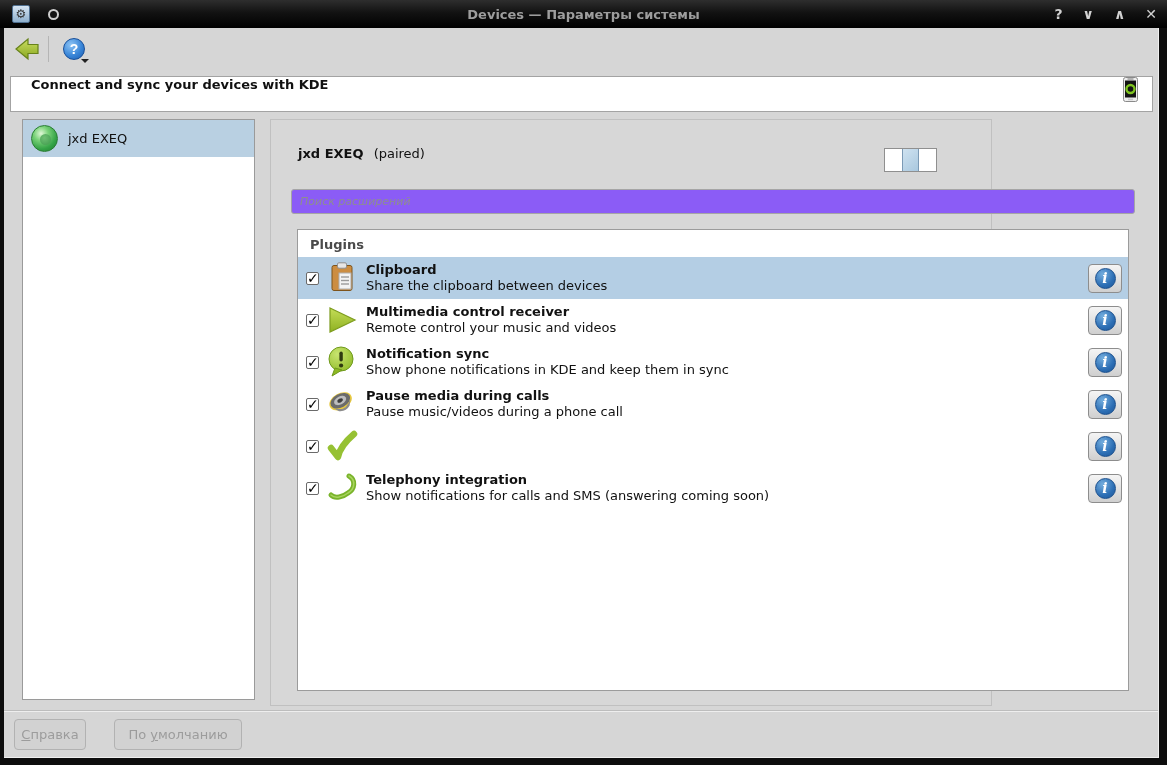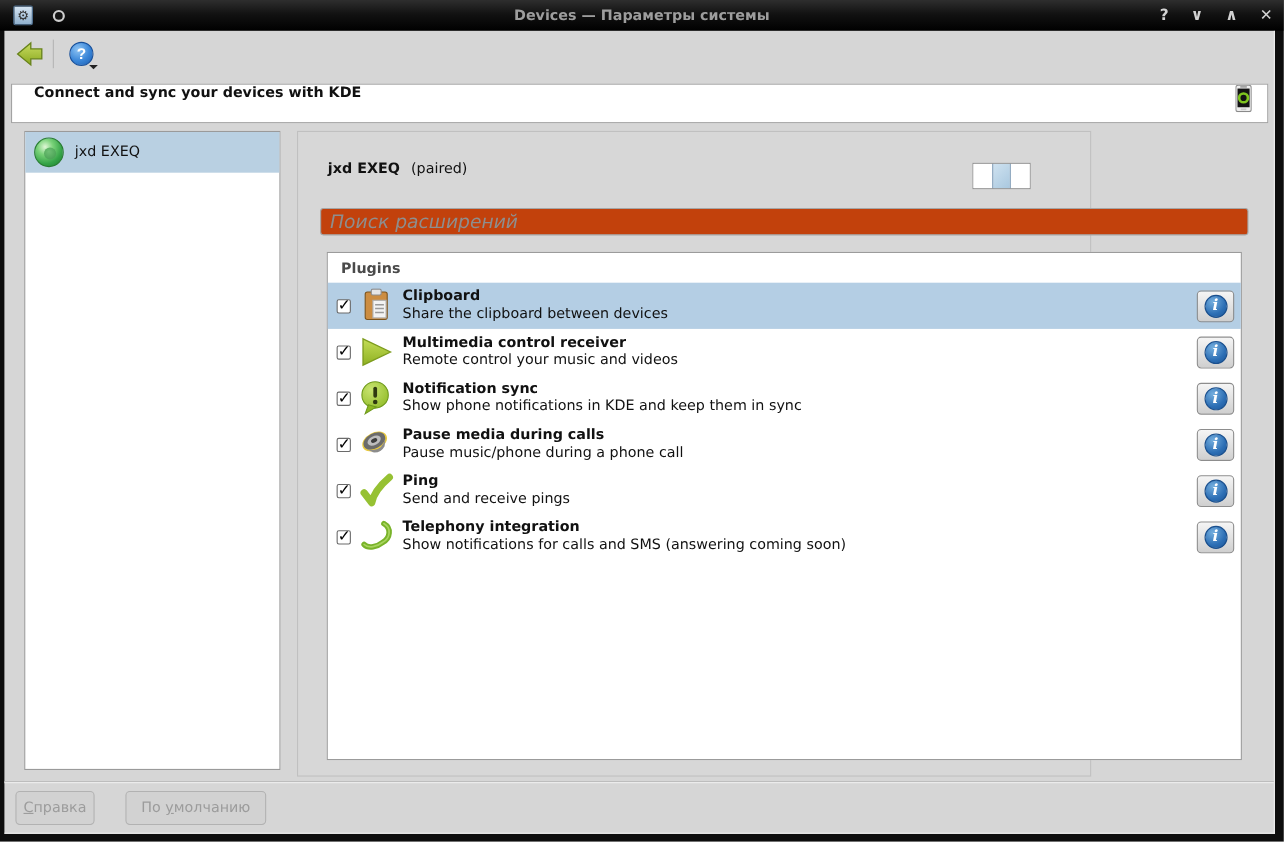--- a/index.html
+++ b/index.html
@@ -104,22 +104,22 @@
     display:flex; border:1px solid #8f8f8f; background:#fff;
   }
   .seg-cell { width:17px; height:100%; background:#fff; }
   .seg-cell.active {
     background:linear-gradient(135deg, #cfe2f0, #a9c8df);
     border-left:1px solid #7c9ab5; border-right:1px solid #7c9ab5;
   }
 
   .search-input {
     position:absolute; left:20px; top:69px; width:844px; height:25px;
-    border:1px solid #a5a5a5; border-radius:3px; background:#c2410c;
-    padding:0 8px; font-family:inherit; font-size:17px; color:#222;
+    border:1px solid #a5a5a5; border-radius:3px; background:#8b5cf6;
+    padding:0 8px; font-family:inherit; font-size:11px; color:#222;
   }
   .search-input::placeholder { color:#8e8e8e; font-style:italic; }
 
   .plugins-box {
     position:absolute; left:26px; top:109px; width:832px; height:462px;
     background:#fff; border:1px solid #9b9b9b;
   }
   .plugins-title { padding:7px 0 5px 12px; font-weight:bold; color:#4a4a4a; }
 
   .plugin-row { height:42px; display:flex; align-items:center; padding:0 6px 0 8px; }
@@ -309,37 +309,33 @@
               <ellipse cx="16" cy="13" rx="12" ry="8" fill="#e8c93f"></ellipse>
               <ellipse cx="16" cy="12.4" rx="10.6" ry="6.8" fill="#6b6b6b"></ellipse>
               <ellipse cx="16" cy="12" rx="6.5" ry="4" fill="#bdbdbd"></ellipse>
               <ellipse cx="16" cy="12" rx="3" ry="1.9" fill="#3d3d3d"></ellipse>
               <path d="M6 15 Q16 26 26 15 L22 21 Q16 25 10 21 Z" fill="#8c8c8c"></path>
             </g>
           </svg>
         </span>
         <span class="plugin-text">
           <span class="plugin-name" style="display:block">Pause media during calls</span>
-          <span class="plugin-desc" style="display:block">Pause music/phone during a phone call</span>
+          <span class="plugin-desc" style="display:block">Pause music/videos during a phone call</span>
         </span>
         <button class="info-btn">
           <span class="info-circle">i</span>
         </button>
       </div>
 
       <div class="plugin-row">
         <span class="checkbox checked"></span>
         <span class="plugin-icon">
           <svg viewBox="0 0 32 32" width="32" height="32">
             <path d="M5 18 L12 27 Q14 16 28 4" fill="none" stroke="#96c133" stroke-width="6.5" stroke-linecap="round" stroke-linejoin="round"></path>
           </svg>
-        </span>
-        <span class="plugin-text">
-          <span class="plugin-name" style="display:block">Ping</span>
-          <span class="plugin-desc" style="display:block">Send and receive pings</span>
         </span>
         <button class="info-btn">
           <span class="info-circle">i</span>
         </button>
       </div>
 
       <div class="plugin-row">
         <span class="checkbox checked"></span>
         <span class="plugin-icon">
           <svg viewBox="0 0 32 32" width="32" height="32">

